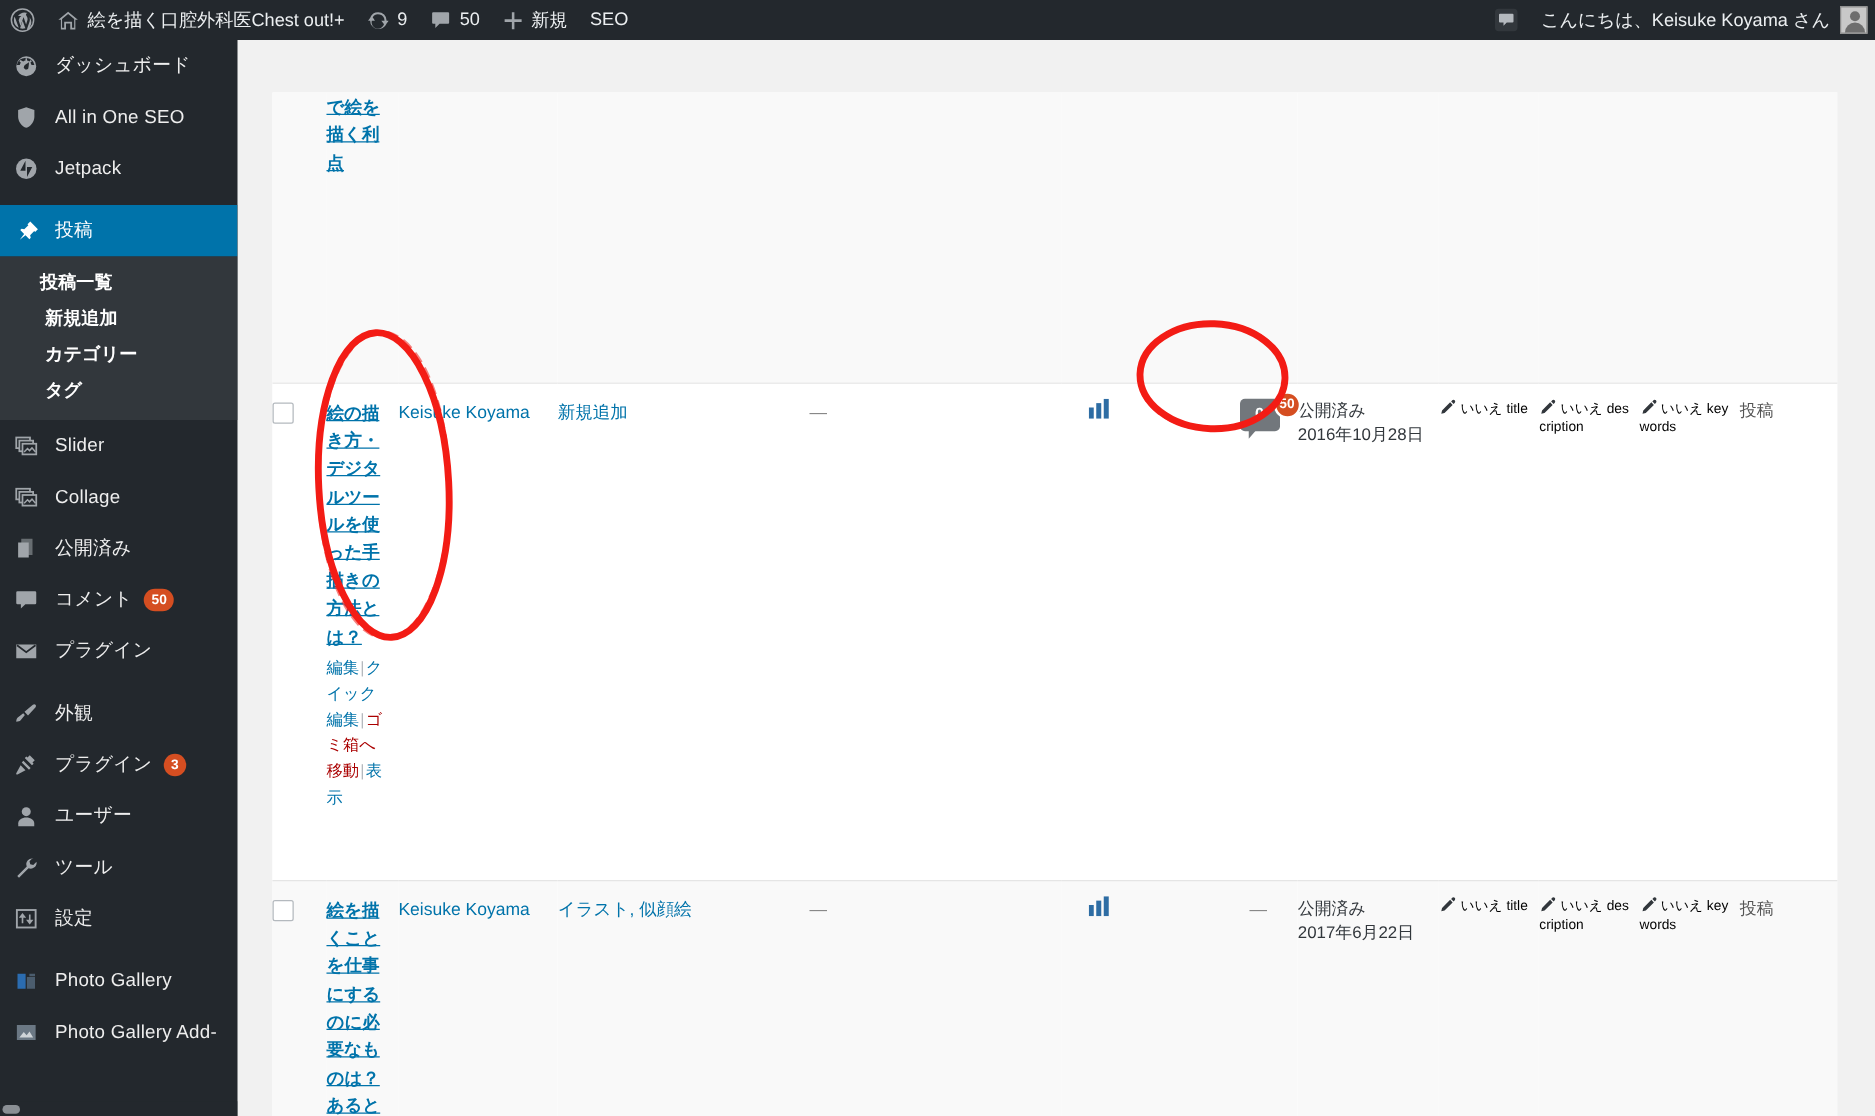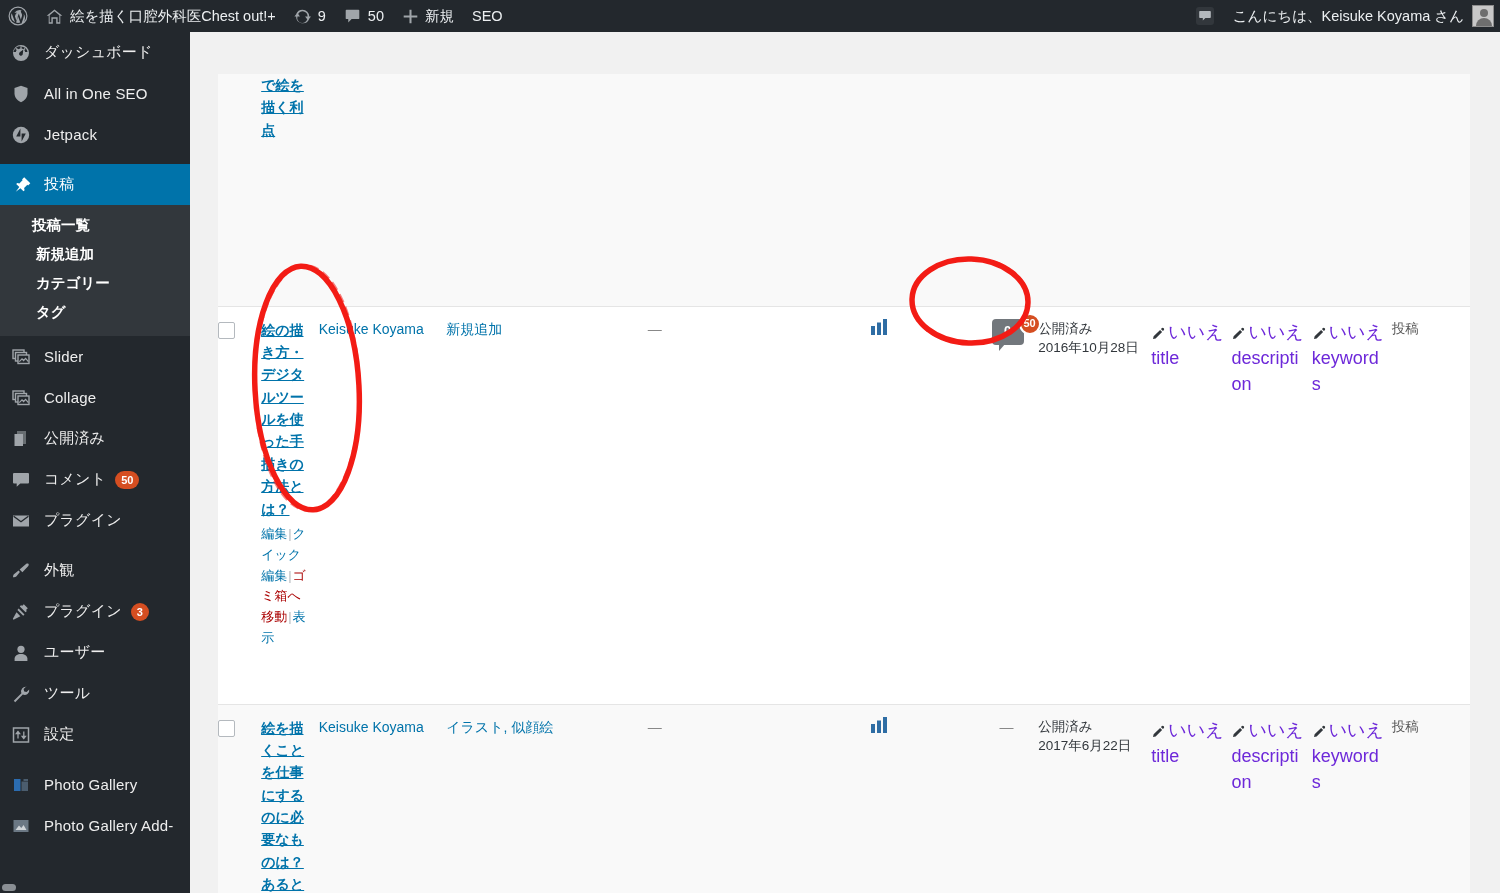--- a/index.html
+++ b/index.html
@@ -190,21 +190,21 @@
     margin-top: 4px;
     font-size: 13px;
     line-height: 1.6;
     color: #aaa;
   }
   .row-actions a { color: #0073aa; text-decoration: none; }
   .row-actions a.trash { color: #a00; }
   .row-actions .sep { color: #b4b9be; padding: 0 1px; }
   .lnk { color: #0073aa; text-decoration: none; }
   .dash { color: #888; }
-  .seo-cell { color: #6d28d9; font-size: 18px; line-height: 1.55; }
+  .seo-cell { color: #000000; font-size: 11px; line-height: 1.55; }
   .seo-cell .pencil { margin-right: 3px; vertical-align: -1px; }
   .type-cell { color: #555; font-size: 13.5px; }
   .date-cell { color: #32373c; font-size: 13.5px; line-height: 1.6; }
 
   
   .comm-wrap { position: relative; display:inline-block; margin-left: 52px; }
   .bubble {
     position: relative;
     display:inline-flex; align-items:center; justify-content:center;
     width: 32px; height: 26px;

